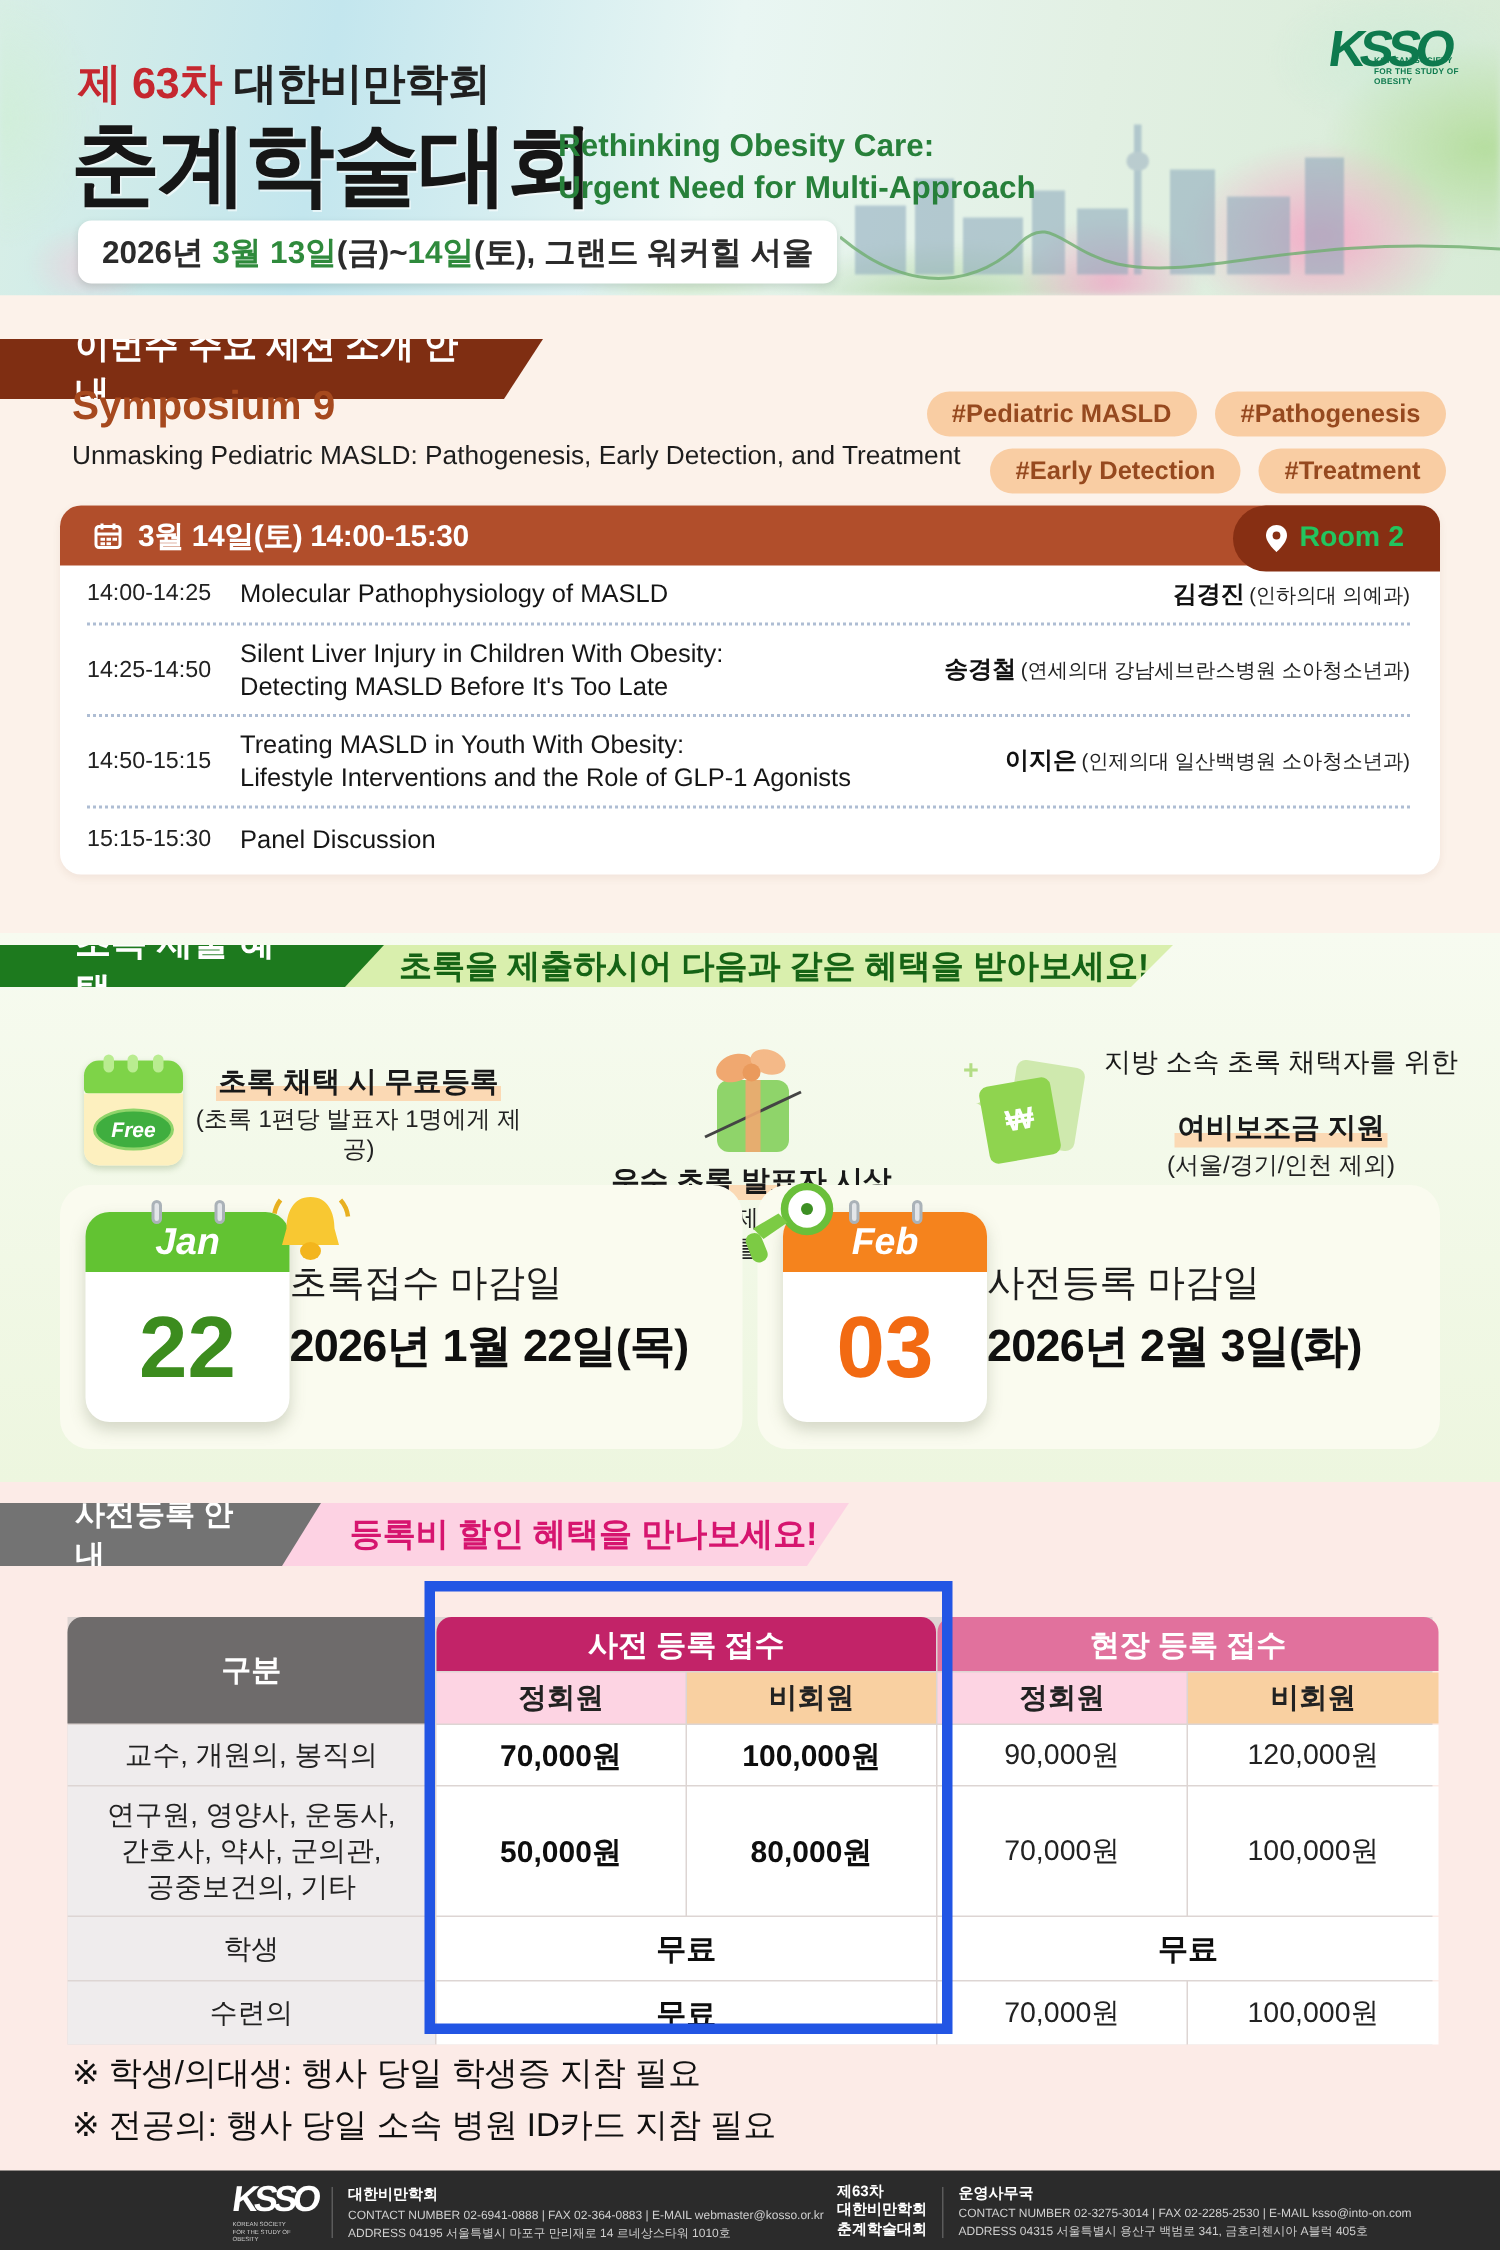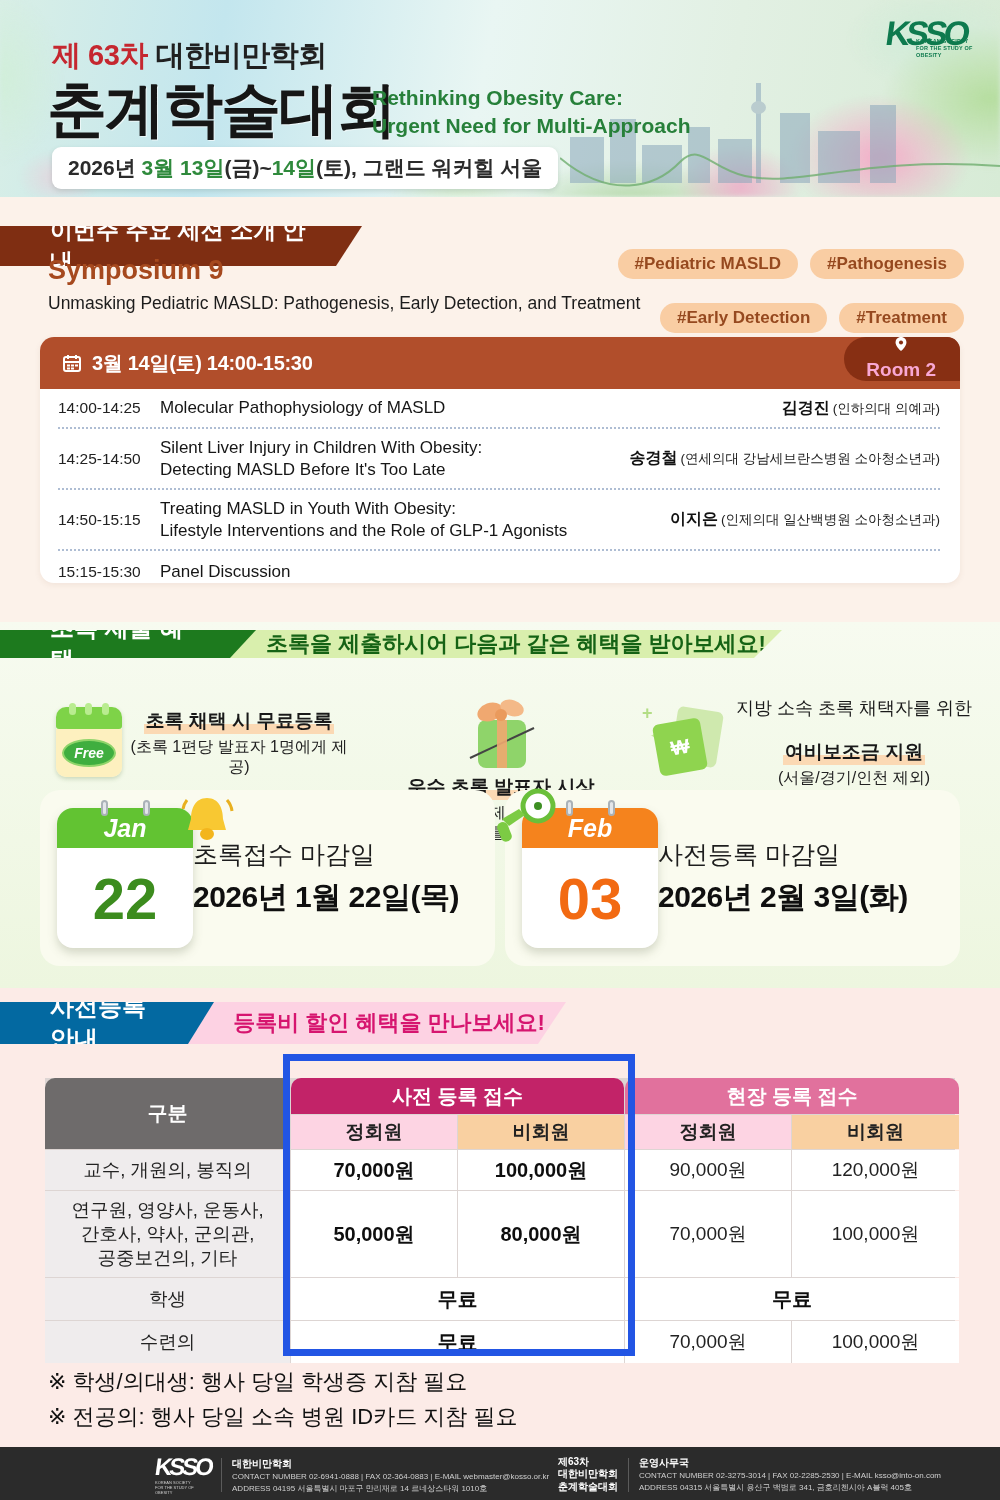--- a/index.html
+++ b/index.html
@@ -46,27 +46,27 @@
     clip-path:polygon(0 0,100% 0,calc(100% - 28px) 100%,0 100%); }
   .ribbon { position:absolute; top:0; height:100%; display:flex; align-items:center; color:#fff; font-weight:bold;
     padding:0 52px 0 50px; clip-path:polygon(0 0,100% 0,calc(100% - 26px) 100%,0 100%); }
 
   
   .sec1 { position:absolute; top:197px; left:0; width:1000px; height:425px; background:#fcf2ea; }
   .rib1 { top:8px; height:40px; }
   .rib1 .ribbon { background:#7f2e12; font-size:23px; width:362px; filter:drop-shadow(5px 5px 0 #e8cda2);margin-top:21px; }
   .symposium-title { position:absolute; left:48px; top:58px; font-size:27px; font-weight:900; color:#a6491e; }
   .symposium-sub { position:absolute; left:48px; top:96px; font-size:17.5px; color:#1c1c1c; }
-  .hashtags { position:absolute; right:36px; top:52px; display:flex; flex-direction:column; align-items:flex-end; gap:24px; }
+  .hashtags { position:absolute; right:36px; top:64px; display:flex; flex-direction:column; align-items:flex-end; gap:8px; }
   .hashtag-line { display:flex; gap:12px; }
   .pill { background:#f9cda3; color:#96491f; font-weight:bold; font-size:17px; padding:5px 17px; border-radius:19px; }
   .sched-card { position:absolute; left:40px; top:140px; width:920px; height:246px; background:#ffffff; border-radius:14px; box-shadow:0 2px 6px rgba(120,70,40,.08); }
-  .sched-head { height:52px; background:#b14e2b; border-radius:14px 14px 0 0; display:flex; align-items:center; padding:0 0 0 22px; position:relative; }
+  .sched-head { height:40px; background:#b14e2b; border-radius:14px 14px 0 0; display:flex; align-items:center; padding:0 0 0 22px; position:relative; }
   .sched-date { color:#fff; font-weight:bold; font-size:20px; margin-left:10px; letter-spacing:-0.3px; }
-  .room-pill { position:absolute; right:0; top:0; height:44px; background:#872f13; border-radius:24px 14px 0 24px; display:flex; align-items:center; gap:8px; padding:0 24px 0 22px; color:#f9a8d4; font-weight:bold; font-size:19px;flex-direction:column; }
+  .room-pill { position:absolute; right:0; top:0; height:44px; background:#872f13; border-radius:24px 14px 0 24px; display:flex; align-items:center; gap:8px; padding:0 24px 0 22px; color:#22c55e; font-weight:bold; font-size:19px; }
   .sched-body { padding:0 20px 0 18px; }
   .sched-row { display:flex; align-items:center; }
   .sched-row + .sched-row { border-top:2px dotted #aebdd3; }
   .sr1{height:38px;} .sr2{height:61px;} .sr3{height:61px;} .sr4{height:44px;}
   .sr-time { width:96px; font-size:15.5px; color:#222; flex:none; }
   .sr-title { flex:1; font-size:17px; color:#161616; line-height:1.25; white-space:pre-line; padding-left:6px; }
   .sr-speaker { flex:none; text-align:right; }
   .spk-name { font-size:16px; font-weight:900; color:#111; }
   .spk-affil { font-size:13.5px; color:#222; margin-left:3px; }
 
@@ -110,21 +110,21 @@
   .bell-icon { position:absolute; right:-46px; top:-18px; }
   .mega-icon { position:absolute; left:-28px; top:-24px; }
   .dc-text { flex:1; text-align:left; padding-right:14px; }
   .dc-label { font-size:25px; color:#1d1d1d; margin-bottom:6px; }
   .dc-date { font-size:30px; font-weight:900; color:#0f0f0f; letter-spacing:-0.5px; }
 
   
   .sec3 { position:absolute; top:988px; left:0; width:1000px; height:459px; background:#fcebe7; }
   .rib3 { top:14px; height:42px; }
   .rib3 .banner { left:0; width:566px; background:#fdd2e3; font-size:22px; font-weight:bold; color:#d6156f; padding-left:212px; }
-  .rib3 .ribbon { background:#0369a1; font-size:24px; width:214px; filter:drop-shadow(7px 0 0 rgba(255,255,255,.95)); }
+  .rib3 .ribbon { background:#737373; font-size:20px; width:214px; filter:drop-shadow(7px 0 0 rgba(255,255,255,.95)); }
   .reg-table { position:absolute; left:45px; top:90px; width:910px; display:grid;
     grid-template-columns:245px 166px 166px 166px 167px;
     grid-template-rows:36px 34px 40px 86px 42px 42px;
     gap:1px; background:#ddd5d3; }
   .rt-cell { display:flex; align-items:center; justify-content:center; text-align:center; }
   .rt-gubun { grid-column:1; grid-row:1 / span 2; background:#6e6b6b; color:#fff; font-size:20px; font-weight:bold; border-radius:10px 0 0 0; }
   .rt-group1 { grid-column:2 / span 2; grid-row:1; background:#c22368; color:#fff; font-size:20px; font-weight:900; border-radius:10px 10px 0 0; }
   .rt-group2 { grid-column:4 / span 2; grid-row:1; background:#e1719d; color:#fff; font-size:20px; font-weight:bold; border-radius:10px 10px 0 0; }
   .rt-member { background:#fdd4e3; font-size:19px; font-weight:bold; color:#222; }
   .rt-nonmember { background:#f9d0a1; font-size:19px; font-weight:bold; color:#222; }

